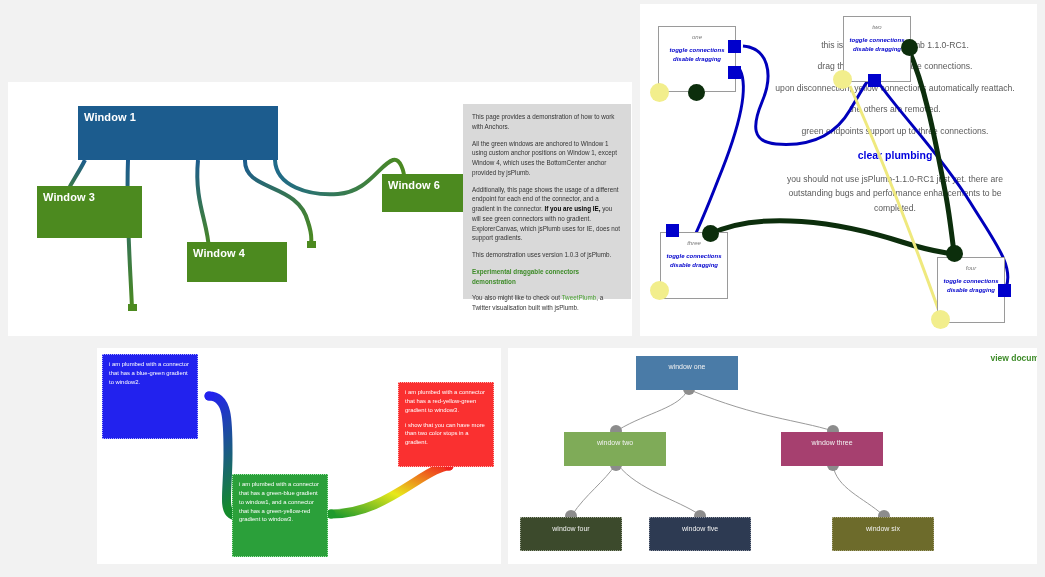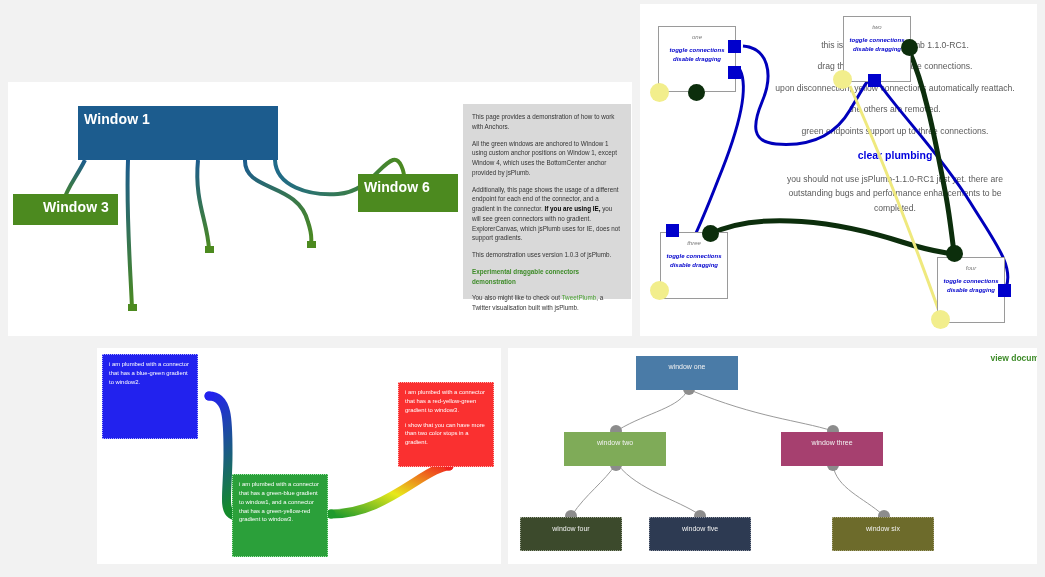--- a/index.html
+++ b/index.html
@@ -13,23 +13,23 @@
 
   
   .panel{position:absolute;background:#ffffff;overflow:hidden;}
   #panel-anchors{left:8px;  top:82px;  width:624px;height:254px;}
   #panel-plumb{  left:640px;top:4px;   width:397px;height:332px;}
   #panel-grad{   left:97px; top:348px; width:404px;height:216px;}
   #panel-tree{   left:508px;top:348px; width:529px;height:216px;}
 
   
   .win{position:absolute;box-sizing:border-box;}
-  .win-title{font-size:14px;font-weight:bold;color:#ffffff;padding:5px 0 0 6px;letter-spacing:.1px;}
+  .win-title{font-size:11px;font-weight:bold;color:#ffffff;padding:5px 0 0 6px;letter-spacing:.1px;}
   .w-blue{background:#1c5c8e;}
-  .w-green{background:#4c8a1f;}
+  .w-green{background:#4c8a1f;margin-left:24px;}
   #panel-anchors .infobox{
     position:absolute;left:455px;top:22px;width:168px;height:195px;
     background:#d9d9d9;color:#333;font-size:6.3px;line-height:1.55;
     padding:8px 9px;box-sizing:border-box;
   }
   #panel-anchors .infobox p{margin:0 0 7px 0;}
   #panel-anchors .infobox b{font-weight:bold;color:#000;}
   #panel-anchors .infobox .grn{color:#3d8b28;font-weight:bold;}
   #panel-anchors .infobox a.grn-lnk{color:#4aa233;font-weight:normal;text-decoration:none;}
 
@@ -104,22 +104,25 @@
       <rect x="51" y="116" width="9" height="7" fill="#4c8a1f"></rect>
       <rect x="120" y="222" width="9" height="7" fill="#4c8a1f"></rect>
       <rect x="197" y="164" width="9" height="7" fill="#4c8a1f"></rect>
       <rect x="299" y="159" width="9" height="7" fill="#4c8a1f"></rect>
       <rect x="393" y="96" width="9" height="7" fill="#4c8a1f"></rect>
     </svg>
 
     <div class="win w-blue" style="left:70px;top:24px;width:200px;height:54px;">
       <div class="win-title">Window 1</div>
     </div>
-    <div class="win w-green" style="left:5px;top:112px;width:105px;height:31px;padding-left:24px;">
+    <div class="win w-green" style="left:5px;top:104px;width:105px;height:52px;">
       <div class="win-title">Window 3</div>
+    </div>
+    <div class="win w-green" style="left:155px;top:160px;width:100px;height:40px;">
+      <div class="win-title">Window 4</div>
     </div>
     <div class="win w-green" style="left:350px;top:92px;width:100px;height:38px;">
       <div class="win-title">Window 6</div>
     </div>
 
     <div class="infobox">
       <p>This page provides a demonstration of how to work with Anchors.</p>
       <p>All the green windows are anchored to Window 1 using custom anchor positions on Window 1, except Window 4, which uses the BottomCenter anchor provided by jsPlumb.</p>
       <p><span>Additionally, this page shows the usage of a different endpoint for each end of the connector, and a gradient in the connector. </span><b>If you are using IE,</b><span> you will see green connectors with no gradient. ExplorerCanvas, which jsPlumb uses for IE, does not support gradients.</span></p>
       <p>This demonstration uses version 1.0.3 of jsPlumb.</p>

